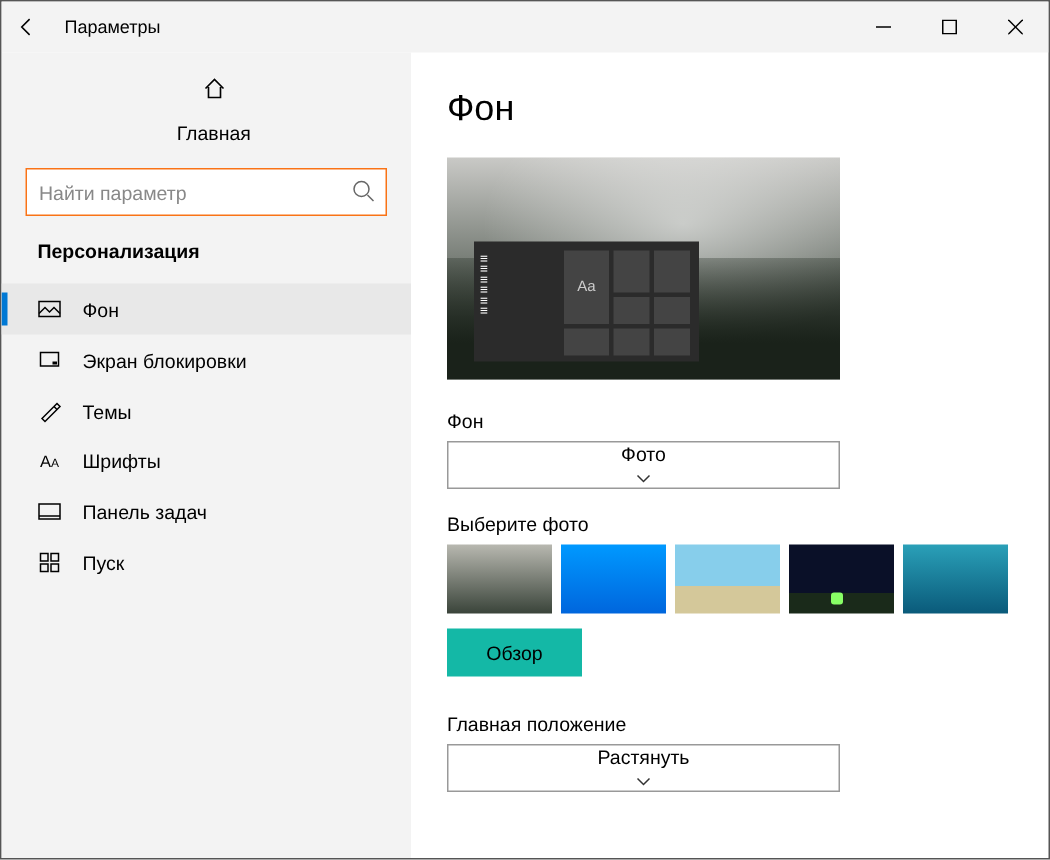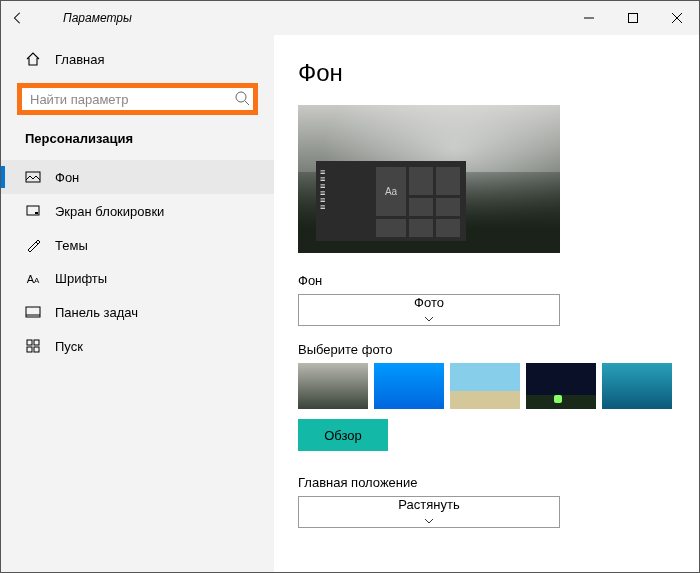--- a/index.html
+++ b/index.html
@@ -1,27 +1,27 @@
 <!DOCTYPE html>
 <html><head>
 <meta charset="utf-8">
 <style>
   * { box-sizing: border-box; margin: 0; padding: 0; font-family: "Segoe UI", Tahoma, sans-serif; }
   body { width: 700px; height: 573px; overflow: hidden; background: #fff; border: 1px solid #555; }
   .titlebar { height: 34px; display: flex; align-items: center; background: #f3f3f3; }
   .titlebar .back { width: 34px; display:flex; align-items:center; justify-content:center; cursor:pointer;}
-  .titlebar .title { font-size: 12px; color:#000; margin-left: 28px; flex:1;font-style:italic;}
+  .titlebar .title { font-size: 12px; color:#000; margin-left: 8px; flex:1;}
   .win-btns { display:flex; }
   .win-btn { width: 44px; height:34px; display:flex; align-items:center; justify-content:center; cursor:pointer; }
   .win-btn svg { stroke:#000; }
   .content { display:flex; height: calc(100% - 34px); }
   .sidebar { width: 273px; background:#f3f3f3; padding: 10px 0 0 0; display:flex; flex-direction:column; }
-  .home-row { display:flex; align-items:center; padding: 6px 14px 6px 24px; cursor:pointer; gap:14px; font-size:13px; }
+  .home-row { display:flex; align-items:center; padding: 6px 14px 6px 24px; cursor:pointer; gap:14px; font-size:13px;flex-direction:column; }
   .search-wrap { margin: 10px 16px 14px 16px; }
-  .search { width:100%; height:32px; border:5px solid #f97316; background:#fff; padding: 0 30px 0 8px; font-size:13px; }
+  .search { width:100%; height:32px; border:1px solid #f97316; background:#fff; padding: 0 30px 0 8px; font-size:13px; }
   .search::placeholder { color:#888; }
   .search-box { position:relative; }
   .search-box .sicon { position:absolute; right:8px; top:7px; color:#555; }
   .section-title { font-size:13px; font-weight:600; padding: 2px 0 14px 24px; }
   .nav { display:flex; flex-direction:column; }
   .nav-item { display:flex; align-items:center; gap:14px; padding: 9px 14px 9px 24px; font-size:13px; cursor:pointer; position:relative; }
   .nav-item.active::before { content:""; position:absolute; left:0; top:6px; bottom:6px; width:4px; background:#0078d4; }
   .nav-item.active { background:#e8e8e8; }
   .nav-item .icon { width:16px; display:flex; align-items:center; justify-content:center; }
   .main { flex:1; padding: 24px 20px 0 24px; overflow-y:auto; }

